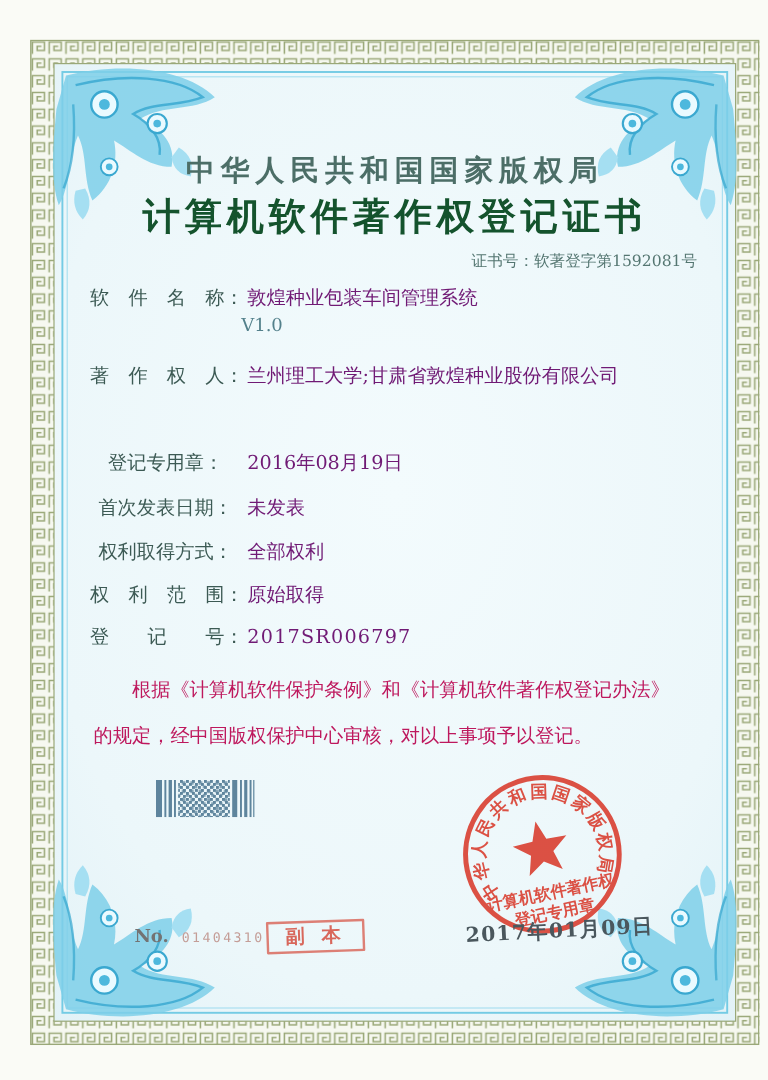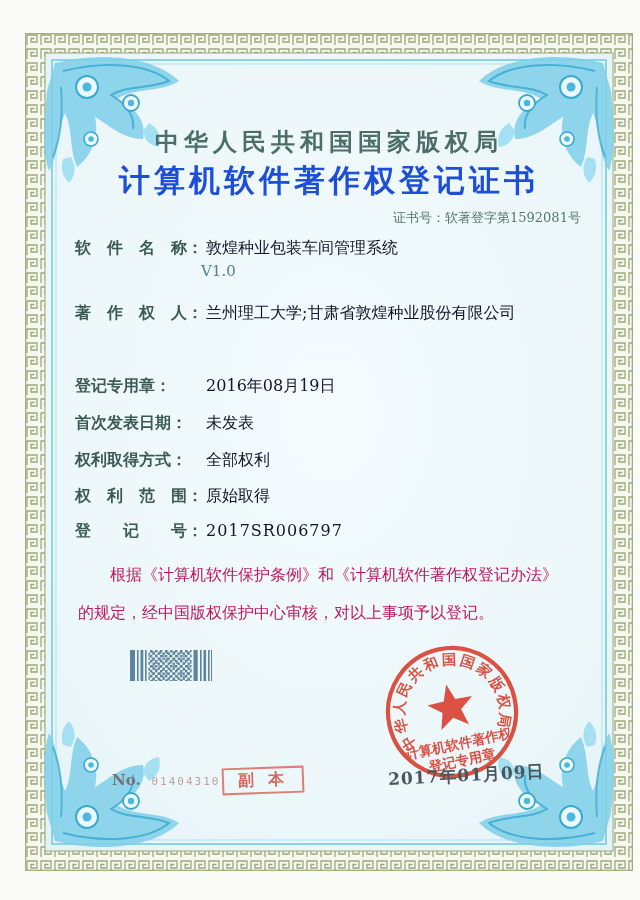--- a/index.html
+++ b/index.html
@@ -19,35 +19,35 @@
   .authority {
     left: 25px; top: 126px; width: 608px;
     text-align: center;
     font-size: 24px; font-weight: 700; letter-spacing: 5px;
     color: #4c6e67;
   }
   .cert-title {
     left: 25px; top: 160px; width: 608px;
     text-align: center;
     font-size: 31px; font-weight: 800; letter-spacing: 4px;
-    color: #1d4ed8;
+    color: #14532d;
   }
   .cert-no-line {
     left: 393px; top: 209px; width: 170px;
     font-size: 13px; color: #547671; white-space: nowrap;
   }
   .cert-no-line .num { margin-left: 0; }
 
   
   .field-row { left: 75px; width: 500px; font-size: 16px; white-space: nowrap; }
   .field-row .lbl {
     display: inline-block; width: 126px;
-    color: #3c5a54; font-weight: 700;
-  }
-  .field-row .val { color: #0f172a; }
+    color: #3c5a54; font-weight: 400; text-align: center;
+  }
+  .field-row .val { color: #701a75; }
   .r0 { top: 238px; } .r0b { top: 262px; left: 201px; font-size: 15px; color: #53808b; }
   .r1 { top: 303px; }
   .r2 { top: 376px; }
   .r3 { top: 413px; }
   .r4 { top: 450px; }
   .r5 { top: 486px; }
   .r6 { top: 521px; }
   .r6 .val { letter-spacing: 1px; }
 
   

